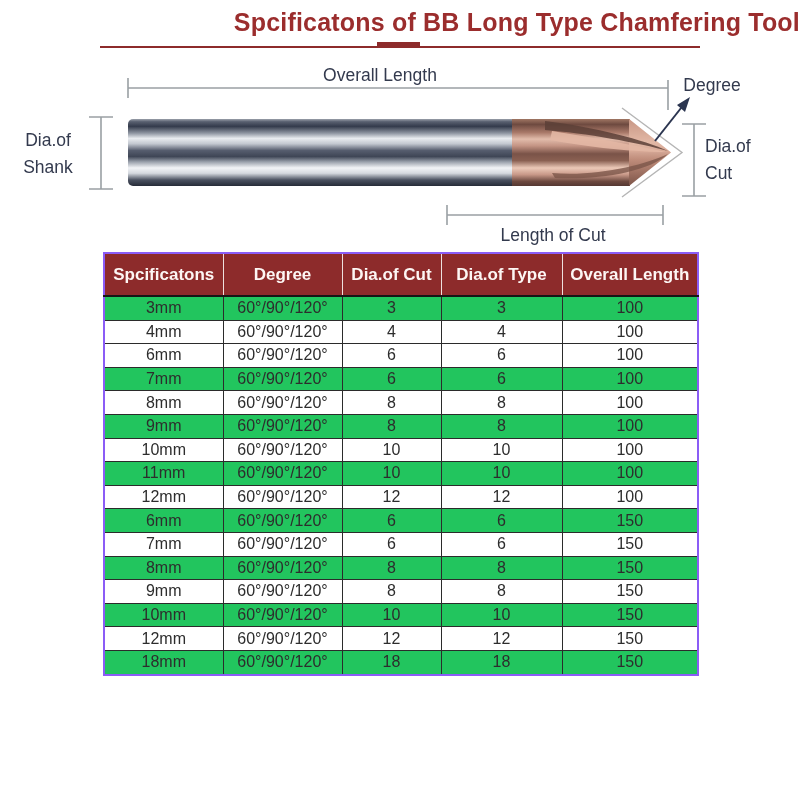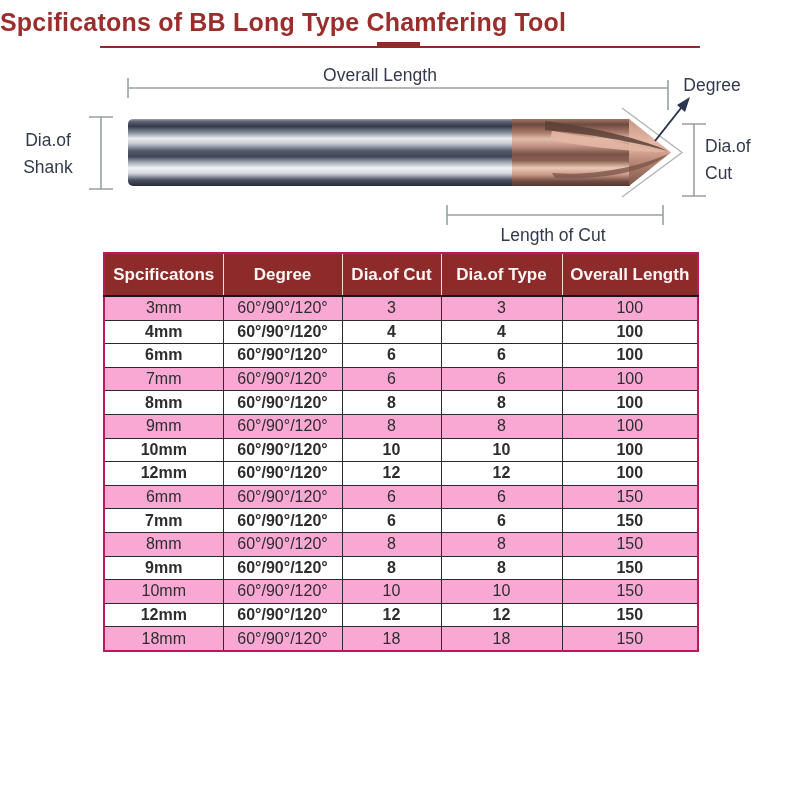--- a/index.html
+++ b/index.html
@@ -2,55 +2,55 @@
 <html><head>
 <meta charset="utf-8">
 <style>
   html,body{margin:0;padding:0;background:#ffffff;}
   .page{
     position:relative;width:800px;height:800px;background:#ffffff;overflow:hidden;
     font-family:"Liberation Sans", sans-serif;
   }
   
   .title{
-    position:absolute;top:8px;left:0;width:800px;text-align:left;
+    position:absolute;top:8px;left:0;width:800px;text-align:right;
     font-size:25px;font-weight:bold;color:#9b2d2d;letter-spacing:0.2px;
   }
   .title-underline{
     position:absolute;top:46px;left:100px;width:600px;height:2px;background:#8d2b2b;
   }
   .title-underline .thick{
     position:absolute;left:277px;top:-4px;width:43px;height:6px;background:#8d2b2b;
   }
   
   .diagram{position:absolute;top:55px;left:0;width:800px;height:196px;}
   .diagram svg{display:block;}
   .dim-label{fill:#333a4e;font-size:17.5px;font-family:"Liberation Sans",sans-serif;}
   .dim-line{stroke:#9aa0a4;stroke-width:1.6;fill:none;}
   .angle-line{stroke:#b5b5b5;stroke-width:1.4;fill:none;}
   .arrow-line{stroke:#2b3550;stroke-width:2;fill:none;}
   
   table.spec{
     position:absolute;top:252px;left:103px;width:594px;
     border-collapse:collapse;table-layout:fixed;
-    border:2px solid #be185d;
+    border:2px solid #8b5cf6;
   }
   table.spec th{
     background:#8d2b2b;color:#fdf6f4;font-size:17px;font-weight:bold;
     height:41px;padding:0;text-align:center;vertical-align:middle;
     border-right:1.5px solid #efe0de;border-bottom:2px solid #161616;
   }
   table.spec th:last-child{border-right:none;}
   table.spec td{
     font-size:16px;color:#2d2d2d;text-align:center;vertical-align:middle;
     height:22.6px;padding:0;line-height:1;
     border:1px solid #2b2b2b;
   }
-  table.spec tr.pink td{background:#f9a8d4;}
-  table.spec tr.white td{background:#ffffff;font-weight:bold;}
+  table.spec tr.pink td{background:#22c55e;}
+  table.spec tr.white td{background:#ffffff;}
 </style>
 </head>
 <body>
 
 <div class="page">
 
   <div class="title">Spcificatons of BB Long Type Chamfering Tool</div>
   <div class="title-underline">
     <span class="thick"></span>
   </div>
@@ -198,20 +198,27 @@
           <td>8</td>
           <td>100</td>
         </tr>
         <tr class="white">
           <td>10mm</td>
           <td>60°/90°/120°</td>
           <td>10</td>
           <td>10</td>
           <td>100</td>
         </tr>
+        <tr class="pink">
+          <td>11mm</td>
+          <td>60°/90°/120°</td>
+          <td>10</td>
+          <td>10</td>
+          <td>100</td>
+        </tr>
         <tr class="white">
           <td>12mm</td>
           <td>60°/90°/120°</td>
           <td>12</td>
           <td>12</td>
           <td>100</td>
         </tr>
         <tr class="pink">
           <td>6mm</td>
           <td>60°/90°/120°</td>

